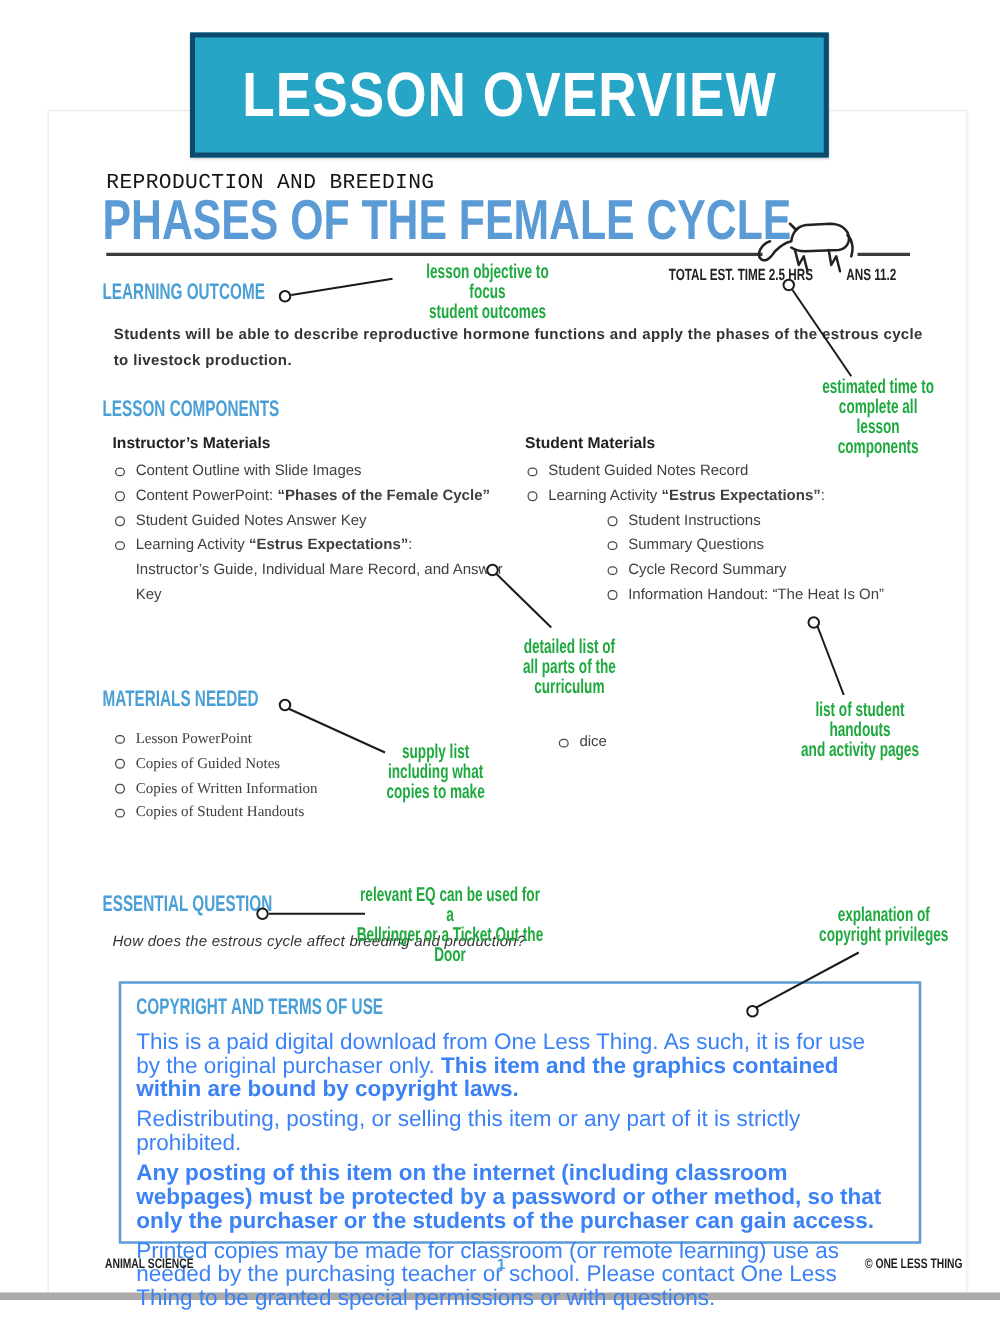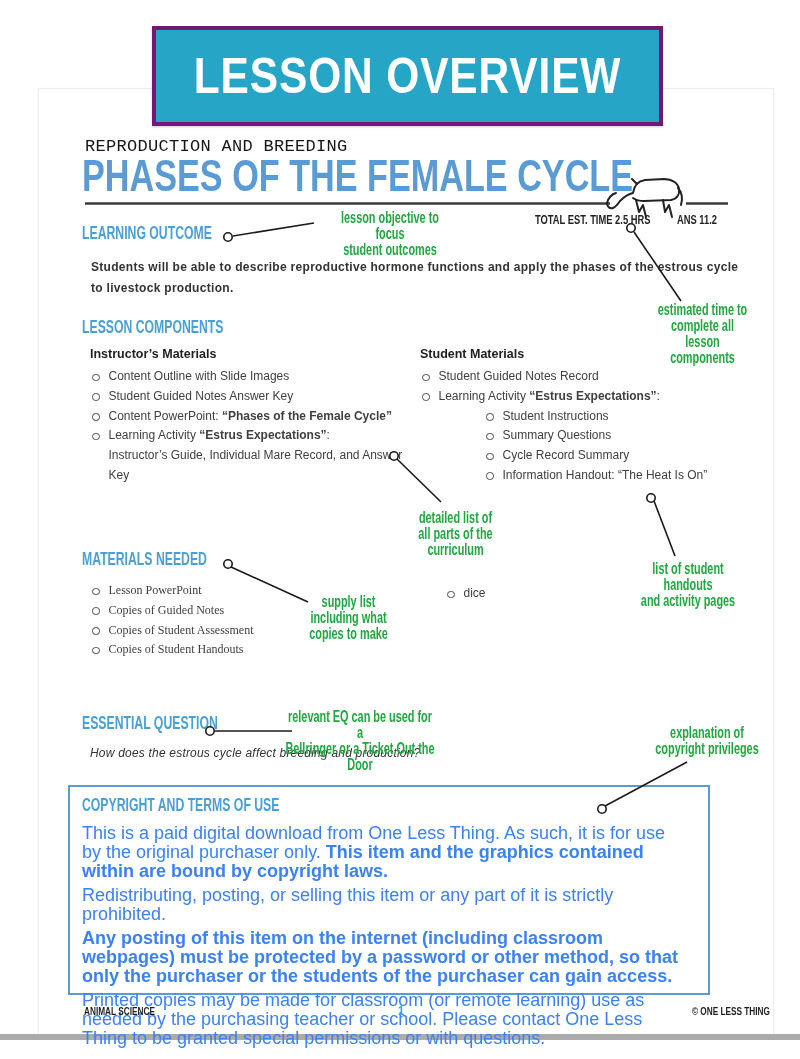--- a/index.html
+++ b/index.html
@@ -2,21 +2,21 @@
 <html><head>
 <meta charset="utf-8">
 <style>
   html,body{margin:0;padding:0;background:#fff;}
   #canvas{position:relative;width:800px;height:1059px;background:#ffffff;overflow:hidden;
           font-family:"Liberation Sans",sans-serif;color:#3c3c3c;}
   .abs{position:absolute;}
   #page{left:38px;top:88px;width:734px;height:946px;background:#fff;border:1px solid #ededed;
         box-shadow:0 1px 3px rgba(0,0,0,.05);}
   #bottombar{left:0;top:1034px;width:800px;height:6px;background:#ababab;}
-  #banner{left:152px;top:26px;width:503px;height:92px;background:#27a5c7;border:4px solid #701a75;
+  #banner{left:152px;top:26px;width:503px;height:92px;background:#27a5c7;border:4px solid #0c4a6e;
           display:flex;align-items:center;justify-content:center;box-shadow:0 1px 2px rgba(0,0,0,.2);}
   #banner .t{font-size:50px;font-weight:700;color:#fff;letter-spacing:1px;white-space:nowrap;
              transform:scaleX(.85);transform-origin:center;}
   #eyebrow{left:85px;top:137px;font-family:Liberation Mono, monospace;font-size:17px;color:#151515;
            letter-spacing:.3px;white-space:nowrap;text-align:right;}
   #title{left:82px;top:152px;font-size:45px;line-height:48px;font-weight:700;color:#5b9bd5;
          white-space:nowrap;transform:scaleX(.76);transform-origin:left center;}
   .hdr{font-size:18px;line-height:18px;font-weight:700;color:#4aa0d6;white-space:nowrap;
        transform:scaleX(.68);transform-origin:left center;}
   .smallcond{font-size:13px;font-weight:700;color:#222;white-space:nowrap;}
@@ -30,21 +30,21 @@
        margin:6.5px 9px 0 2px;}
   .li.sub{margin-left:64px;}
   .txt{white-space:pre-line;}
   .b{font-weight:700;}
   #instr-col{left:90px;top:347px;width:334px;}
   #stud-col{left:420px;top:347px;width:322px;}
   #dice-item{left:445px;top:584px;width:120px;}
   #mat-list{left:90px;top:581px;width:290px;font-family:Liberation Serif, serif;}
   #eq-text{left:90px;top:746px;font-size:12px;font-style:italic;font-weight:400;color:#333;
            letter-spacing:.2px;white-space:nowrap;}
-  #copy-box{left:68px;top:785px;width:638px;height:206px;border:2.5px solid #5b9bd5;background:#fff;}
+  #copy-box{left:95px;top:785px;width:638px;height:206px;border:2.5px solid #5b9bd5;background:#fff;}
   #copy-head{left:12px;top:9px;}
   #copy-paras{position:absolute;left:12px;top:37px;width:600px;}
   #copy-paras p{margin:0 0 5px 0;font-size:18px;line-height:19px;color:#3b82f6;}
   .ann{position:absolute;color:#1ea93e;font-weight:700;font-size:16px;line-height:16px;
        text-align:center;white-space:pre-line;transform:scaleX(.68);transform-origin:center top;}
   .foot{font-size:11px;font-weight:700;color:#1e1e1e;white-space:nowrap;}
   #foot-left{left:84px;top:1005px;transform:scaleX(.75);transform-origin:left center;}
   #foot-page{left:394px;top:1004px;width:14px;text-align:center;color:#4aa0d6;font-size:12px;font-weight:700;}
   #foot-right{left:650px;top:1005px;width:120px;text-align:right;transform:scaleX(.75);transform-origin:right center;}
   #overlay{position:absolute;left:0;top:0;width:800px;height:1059px;pointer-events:none;}
@@ -73,25 +73,25 @@
 
   <div id="instr-col" class="abs">
     <div class="colhead">Instructor’s Materials</div>
     <div>
         <div class="li">
           <span class="blt"></span>
           <span class="txt"><span>Content Outline with Slide Images</span></span>
         </div>
         <div class="li">
           <span class="blt"></span>
+          <span class="txt"><span>Content PowerPoint: </span><span class="b">“Phases of the Female Cycle”</span></span>
+        </div>
+        <div class="li">
+          <span class="blt"></span>
           <span class="txt"><span>Student Guided Notes Answer Key</span></span>
-        </div>
-        <div class="li">
-          <span class="blt"></span>
-          <span class="txt"><span>Content PowerPoint: </span><span class="b">“Phases of the Female Cycle”</span></span>
         </div>
         <div class="li">
           <span class="blt"></span>
           <span class="txt"><span>Learning Activity </span><span class="b">“Estrus Expectations”</span><span>:
 Instructor’s Guide, Individual Mare Record, and Answer Key</span></span>
         </div>
       </div>
   </div>
 
   <div id="stud-col" class="abs">
@@ -129,21 +129,21 @@
       <div class="li">
         <span class="blt"></span>
         <span class="txt"><span>Lesson PowerPoint</span></span>
       </div>
       <div class="li">
         <span class="blt"></span>
         <span class="txt"><span>Copies of Guided Notes</span></span>
       </div>
       <div class="li">
         <span class="blt"></span>
-        <span class="txt"><span>Copies of Student Assessment</span></span>
+        <span class="txt"><span>Copies of Written Information</span></span>
       </div>
       <div class="li">
         <span class="blt"></span>
         <span class="txt"><span>Copies of Student Handouts</span></span>
       </div>
     </div>
   <div id="dice-item" class="abs">
       <div class="li">
         <span class="blt"></span>
         <span class="txt"><span>dice</span></span>

